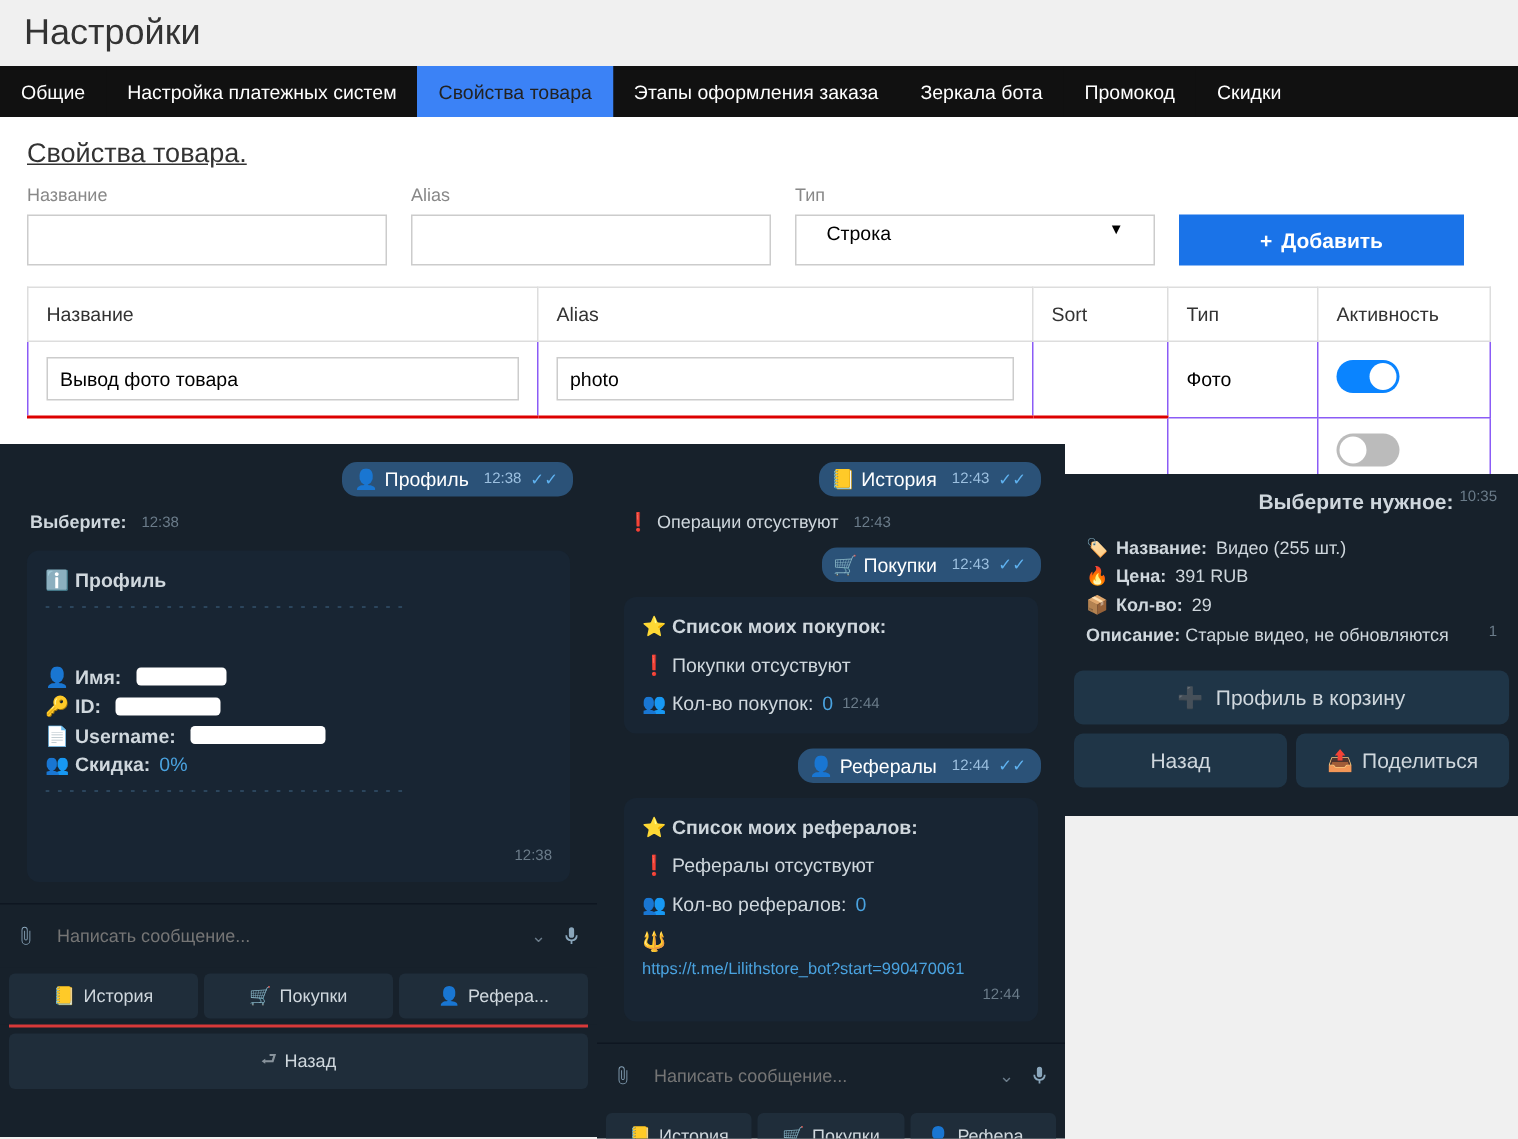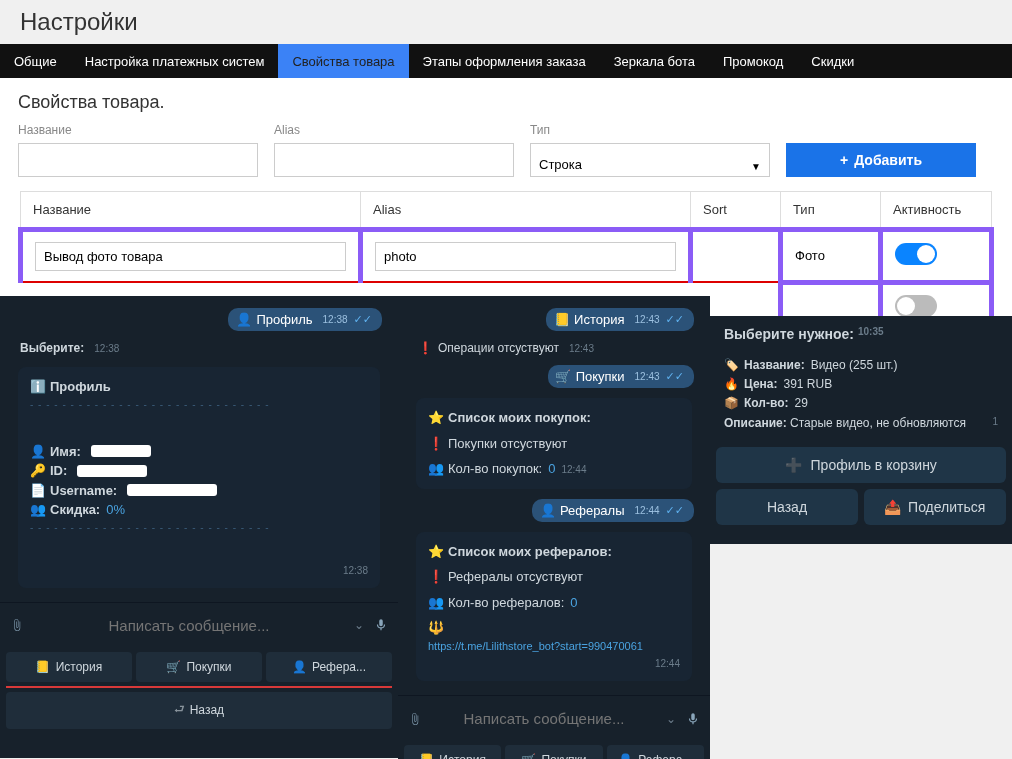--- a/index.html
+++ b/index.html
@@ -1,32 +1,32 @@
 <!DOCTYPE html>
 <html><head>
 <meta charset="utf-8">
 <style>
 * { box-sizing: border-box; margin: 0; padding: 0; }
 body { font-family: "Segoe UI", Arial, sans-serif; font-size: 13px; background: #f0f0f0; width: 1012px; height: 759px; overflow: hidden; position: relative; }
-.page-title { font-size: 24px; color: #333; padding: 8px 20px; background: #f0f0f0; }
+.page-title { font-size: 24px; color: #333; padding: 8px 4px; background: #f0f0f0; margin-left: 12px; }
 .tabs-bar { background: #111; display: flex; height: 34px; }
 .tab { color: #fff; padding: 8px 14px; font-size: 13px; cursor: pointer; background: #111; border: none; }
 .tab.active { background: #3b82f6; color: #222; }
 .section { padding: 14px 18px 6px 18px; background: #fff; }
-.section-title { font-size: 18px; color: #333; margin-bottom: 10px; }
+.section-title { font-size: 18px; color: #333; margin-bottom: 10px; text-decoration: underline; }
 .form-row { display: flex; gap: 16px; align-items: flex-end; }
 .form-col { display: flex; flex-direction: column; }
 .form-label { color: #888; font-size: 12px; margin-bottom: 6px; }
 .form-input { border: 1px solid #ccc; height: 34px; padding: 4px 8px; font-size: 13px; background: #fff; }
-.form-select { border: 1px solid #ccc; height: 34px; padding: 4px 8px; font-size: 13px; background: #fff; position: relative; display: flex; align-items: flex-end; justify-content: space-between; cursor: pointer; }
+.form-select { border: 1px solid #ccc; height: 34px; padding: 4px 20px; font-size: 13px; background: #fff; position: relative; display: flex; align-items: flex-start; justify-content: space-between; cursor: pointer; }
 .caret { font-size: 10px; }
 .btn-primary { background: #1a73e8; color: #fff; border: none; height: 34px; font-size: 14px; font-weight: bold; cursor: pointer; display: flex; align-items: center; justify-content: center; gap: 6px; }
 .table { width: 100%; border-collapse: collapse; margin-top: 14px; }
 .table th { text-align: left; padding: 10px 12px; border: 1px solid #ddd; background: #fff; color: #333; font-weight: normal; font-size: 13px; }
-.table td { padding: 10px 12px; border: 5px solid #8b5cf6; background: #fff; vertical-align: middle; }
+.table td { padding: 10px 12px; border: 1px solid #8b5cf6; background: #fff; vertical-align: middle; }
 .cell-input { width: 100%; border: 1px solid #ccc; padding: 6px 8px; font-size: 13px; }
 .red-underline { border-bottom: 2px solid #d00 !important; }
 .toggle { width: 42px; height: 22px; background: #0a84ff; border-radius: 11px; position: relative; cursor: pointer; display: inline-block; }
 .toggle::after { content: ""; width: 18px; height: 18px; background: #fff; border-radius: 50%; position: absolute; top: 2px; right: 2px; }
 .toggle-off { background: #bbb; }
 .toggle-off::after { left: 2px; right: auto; }
 
 
 .tg { position: absolute; background: #17212b; color: #cfd7dd; font-size: 12px; }
 .tg1 { left: 0; top: 296px; width: 398px; height: 462px; }
@@ -36,29 +36,29 @@
 .msg-out { background: #2b5278; color: #fff; display: inline-flex; align-items: center; gap: 6px; padding: 4px 10px 4px 8px; border-radius: 10px; float: right; margin: 4px 6px; font-size: 13px; }
 .msg-time { font-size: 10px; color: #9cc0e0; margin-left: 4px; }
 .ticks { color: #5fb2f0; font-size: 11px; }
 .clear { clear: both; }
 .msg-card { background: #182533; border-radius: 8px; padding: 10px 12px; margin: 6px 8px; font-size: 13px; line-height: 1.5; }
 .msg-card .time-r { float: right; font-size: 10px; color: #6b7c8a; margin-top: 2px; }
 .tg-row { display: flex; align-items: center; gap: 6px; }
 .tg-icon { width: 14px; text-align: center; }
 .dashed { color: #3b5d7a; letter-spacing: 1px; font-size: 10px; }
 .tg-input-bar { display: flex; align-items: center; padding: 6px 10px; border-top: 1px solid #0e1621; background: #17212b; gap: 10px; }
-.tg-input { flex: 1; background: transparent; border: none; color: #6b7c8a; font-size: 15px; padding: 8px 4px; outline: none; text-align: center; }
+.tg-input { flex: 1; background: transparent; border: none; color: #6b7c8a; font-size: 12px; padding: 8px 4px; outline: none; }
 .tg-btn-row { display: flex; gap: 4px; padding: 4px 6px; background: #17212b; }
 .tg-btn { flex: 1; background: #1f2d3a; color: #cfd7dd; border: none; padding: 8px 4px; font-size: 12px; border-radius: 4px; cursor: pointer; display: flex; align-items: center; justify-content: center; gap: 5px; }
 .tg-btn-full { width: calc(100% - 12px); margin: 4px 6px; }
 .red-bar { height: 2px; background: #d83939; margin: 0 6px; }
 .sys-text { display: flex; align-items: center; gap: 6px; padding: 6px 10px; font-size: 12px; }
 .sys-time { font-size: 10px; color: #6b7c8a; margin-left: 4px; }
 .link { color: #4aa3e0; font-size: 11px; word-break: break-all; }
-.tg3 .hdr { display: flex; justify-content: flex-start; padding: 10px 14px; font-size: 14px; font-weight: bold; }
+.tg3 .hdr { display: flex; justify-content: flex-end; padding: 10px 14px; font-size: 14px; }
 .tg3 .body { padding: 4px 14px 10px 14px; line-height: 1.6; }
 .tg3 .actions { padding: 4px 6px; }
 .tg3 .big-btn { width: 100%; background: #1f3547; color: #cfd7dd; border: none; padding: 10px; font-size: 14px; border-radius: 6px; margin-bottom: 6px; cursor: pointer; display: flex; align-items: center; justify-content: center; gap: 8px; }
 .tg3 .half-row { display: flex; gap: 6px; }
 .tg3 .half-btn { flex: 1; background: #1f3547; color: #cfd7dd; border: none; padding: 10px 4px; font-size: 14px; border-radius: 6px; cursor: pointer; display: flex; align-items: center; justify-content: center; gap: 6px; }
 .svg-ic { width: 14px; height: 14px; fill: #8aa6bb; }
 .percent { color: #4aa3e0; }
 </style>
 </head>
 <body>

